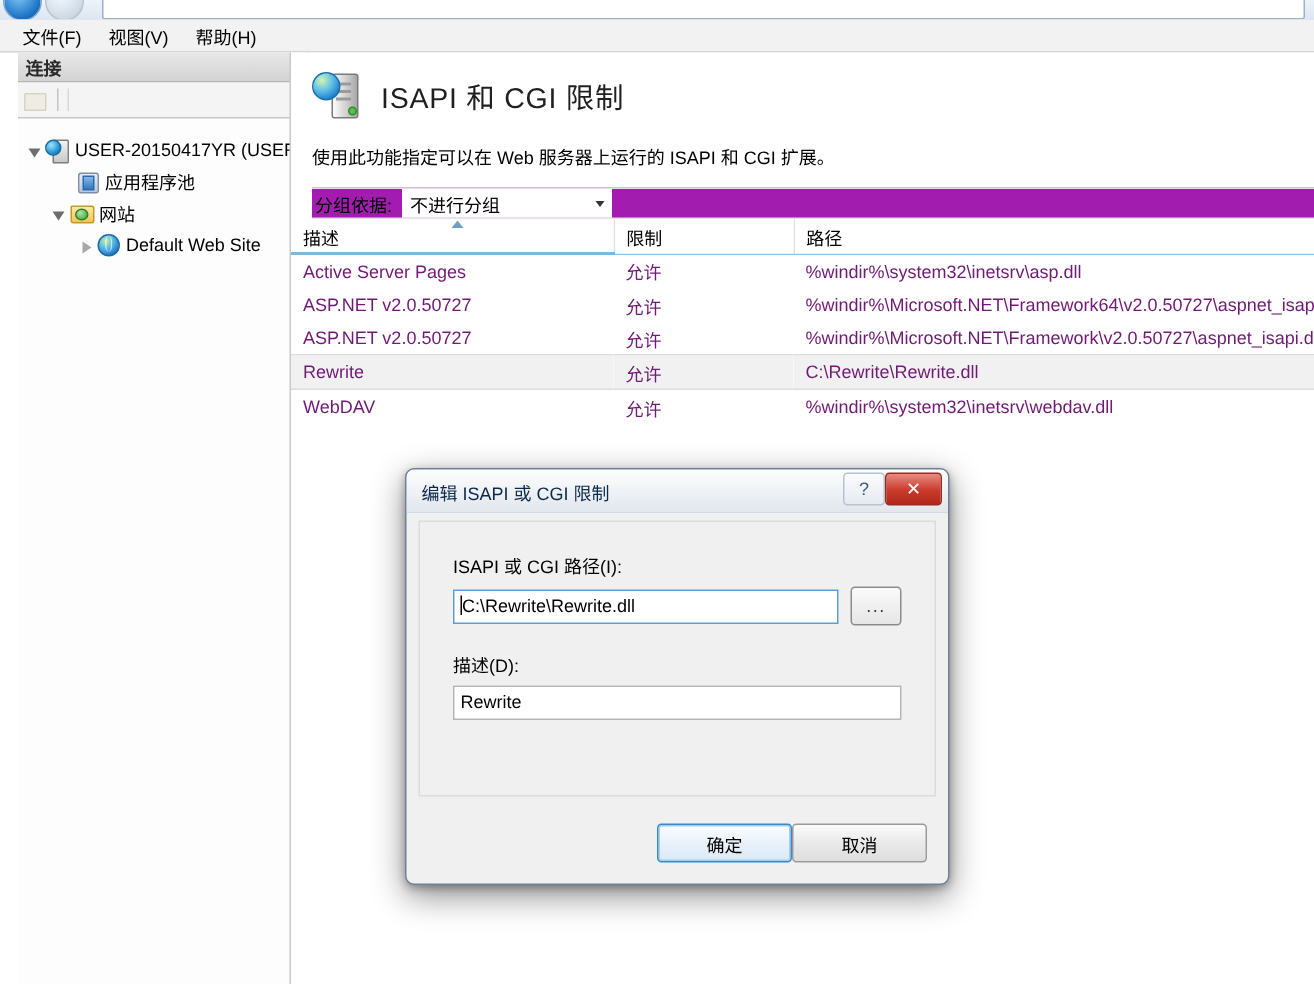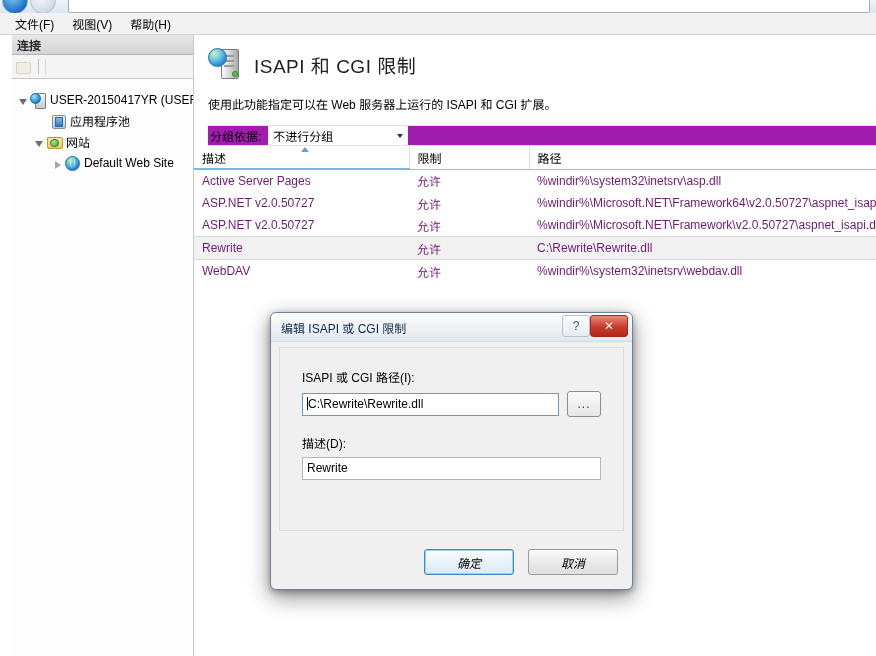--- a/index.html
+++ b/index.html
@@ -231,21 +231,21 @@
   .chk-row{display:flex;align-items:center;margin-top:15px;gap:7px;}
   .chkbox{
     width:13px;height:13px;background:linear-gradient(#fdfdfd,#eaeaea);
     border:1px solid #8b8b8b;border-radius:2px;position:relative;flex:0 0 13px;
   }
   .chkbox.on:after{
     content:"";position:absolute;left:3px;top:0px;width:4px;height:8px;
     border:solid #5a5a5a;border-width:0 2px 2px 0;transform:rotate(42deg);
   }
   .dlg-foot{
-    position:absolute;right:14px;bottom:14px;display:flex;gap:14px;font-style:italic;
+    position:absolute;right:14px;bottom:14px;display:flex;
   }
   .dbtn{
     width:90px;height:26px;border-radius:3px;font-size:12px;
     display:flex;align-items:center;justify-content:center;
     background:linear-gradient(#fbfbfb,#eaeaea 48%,#dedede);
     border:1px solid #9a9a9a;color:#000;box-sizing:border-box;
   }
   .dbtn.primary{
     border:1px solid #3c88c8;box-shadow:0 0 0 1px #9fd0f0 inset;
     background:linear-gradient(#fbfdff,#e9f2fa 48%,#dbeaf7);

